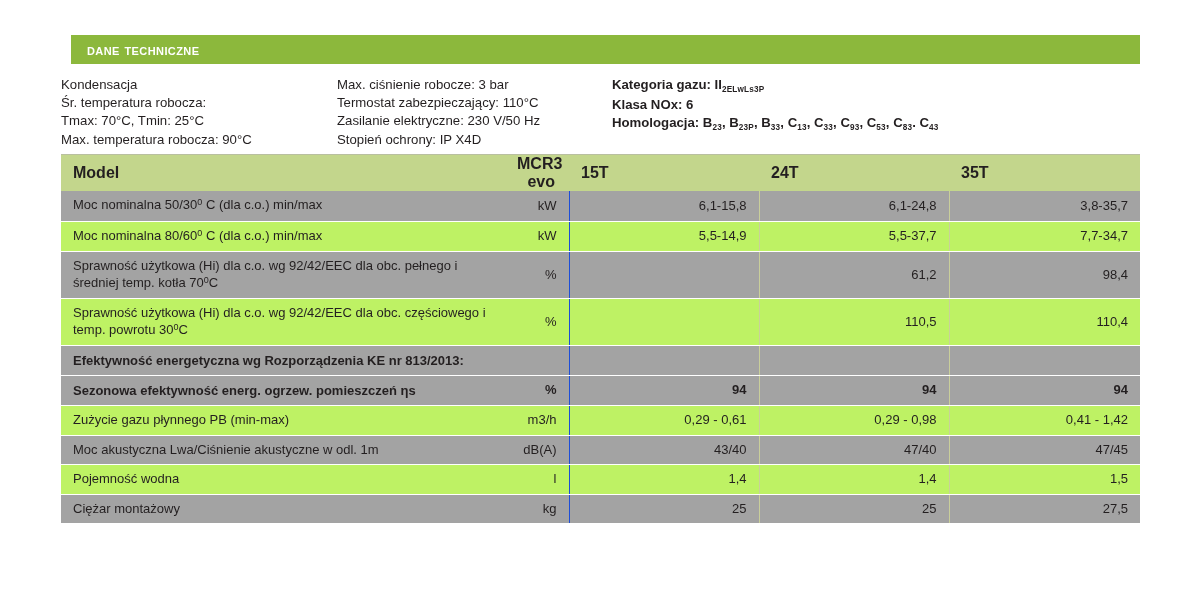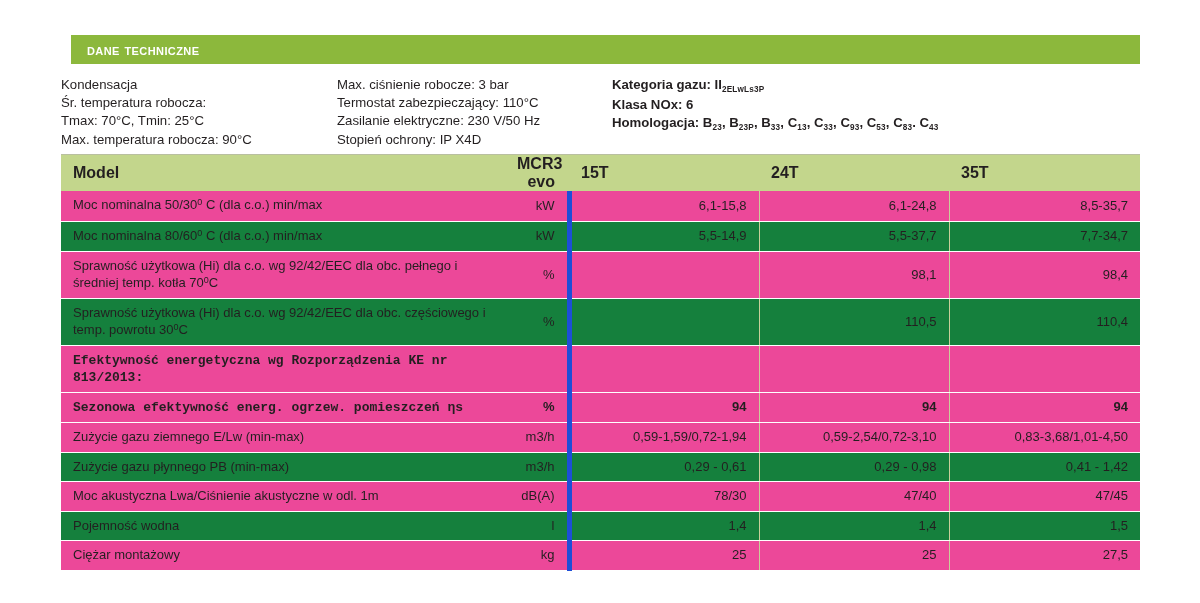--- a/index.html
+++ b/index.html
@@ -106,33 +106,33 @@
   .spec-table thead th.h-label { text-align: left; }
   .spec-table thead th.h-unit  { text-align: right; padding-right: 14px;}
   .spec-table thead th.h-val   { text-align: left; }
 
   .spec-table tbody td {
     padding: 6px 12px;
     vertical-align: middle;
     border-bottom: 1px solid #ffffff;
     line-height: 16.5px;
   }
-  .spec-table tbody tr.odd td { background: #ec4899; }
-  .spec-table tbody tr.even td { background: #15803d; }
+  .spec-table tbody tr.odd td { background: #a3a3a3; }
+  .spec-table tbody tr.even td { background: #bef264; }
 
   td.t-label { text-align: left; }
   td.t-unit  { text-align: right; padding-right: 14px; }
   td.t-val   { text-align: right; margin-top: 27px; }
 
   
-  td.t-unit, th.h-unit { border-right: 5px solid #1d4ed8; }
+  td.t-unit, th.h-unit { border-right: 1px solid #1d4ed8; }
   td.t-v1, th.h-v1, td.t-v2, th.h-v2 { border-right: 1px solid #c9cf9a; }
 
   tr.section td { font-weight: bold; }
-  tr.section td.t-label { line-height: 17px; font-family: Liberation Mono, monospace; }
+  tr.section td.t-label { line-height: 17px; }
   .table-top-rule {
     position: absolute;
     left: 61px;
     top: 154px;
     width: 1079px;
     height: 1px;
     background: #b9bfa0;
   }
 </style>
 </head>
@@ -182,34 +182,34 @@
         <th class="h-val h-v2">24T</th>
         <th class="h-val">35T</th>
       </tr>
     </thead>
     <tbody id="table-body">
         <tr class="odd">
           <td class="t-label">Moc nominalna 50/30<sup class="deg">0</sup> C (dla c.o.) min/max</td>
           <td class="t-unit">kW</td>
           <td class="t-val t-v1">6,1-15,8</td>
           <td class="t-val t-v2">6,1-24,8</td>
-          <td class="t-val">8,5-35,7</td>
+          <td class="t-val">3,8-35,7</td>
         </tr>
         <tr class="even">
           <td class="t-label">Moc nominalna 80/60<sup class="deg">0</sup> C (dla c.o.) min/max</td>
           <td class="t-unit">kW</td>
           <td class="t-val t-v1">5,5-14,9</td>
           <td class="t-val t-v2">5,5-37,7</td>
           <td class="t-val">7,7-34,7</td>
         </tr>
         <tr class="odd">
           <td class="t-label">Sprawność użytkowa (Hi) dla c.o. wg 92/42/EEC dla obc. pełnego i średniej temp. kotła 70<sup class="deg">0</sup>C</td>
           <td class="t-unit">%</td>
           <td class="t-val t-v1"></td>
-          <td class="t-val t-v2">98,1</td>
+          <td class="t-val t-v2">61,2</td>
           <td class="t-val">98,4</td>
         </tr>
         <tr class="even">
           <td class="t-label">Sprawność użytkowa (Hi) dla c.o. wg 92/42/EEC dla obc. częściowego i temp. powrotu 30<sup class="deg">0</sup>C</td>
           <td class="t-unit">%</td>
           <td class="t-val t-v1"></td>
           <td class="t-val t-v2">110,5</td>
           <td class="t-val">110,4</td>
         </tr>
         <tr class="odd section">
@@ -219,38 +219,31 @@
           <td class="t-val t-v2"></td>
           <td class="t-val"></td>
         </tr>
         <tr class="odd section">
           <td class="t-label">Sezonowa efektywność energ. ogrzew. pomieszczeń ηs</td>
           <td class="t-unit">%</td>
           <td class="t-val t-v1">94</td>
           <td class="t-val t-v2">94</td>
           <td class="t-val">94</td>
         </tr>
-        <tr class="odd">
-          <td class="t-label">Zużycie gazu ziemnego E/Lw (min-max)</td>
-          <td class="t-unit">m3/h</td>
-          <td class="t-val t-v1">0,59-1,59/0,72-1,94</td>
-          <td class="t-val t-v2">0,59-2,54/0,72-3,10</td>
-          <td class="t-val">0,83-3,68/1,01-4,50</td>
-        </tr>
         <tr class="even">
           <td class="t-label">Zużycie gazu płynnego PB (min-max)</td>
           <td class="t-unit">m3/h</td>
           <td class="t-val t-v1">0,29 - 0,61</td>
           <td class="t-val t-v2">0,29 - 0,98</td>
           <td class="t-val">0,41 - 1,42</td>
         </tr>
         <tr class="odd">
           <td class="t-label">Moc akustyczna Lwa/Ciśnienie akustyczne w odl. 1m</td>
           <td class="t-unit">dB(A)</td>
-          <td class="t-val t-v1">78/30</td>
+          <td class="t-val t-v1">43/40</td>
           <td class="t-val t-v2">47/40</td>
           <td class="t-val">47/45</td>
         </tr>
         <tr class="even">
           <td class="t-label">Pojemność wodna</td>
           <td class="t-unit">l</td>
           <td class="t-val t-v1">1,4</td>
           <td class="t-val t-v2">1,4</td>
           <td class="t-val">1,5</td>
         </tr>

